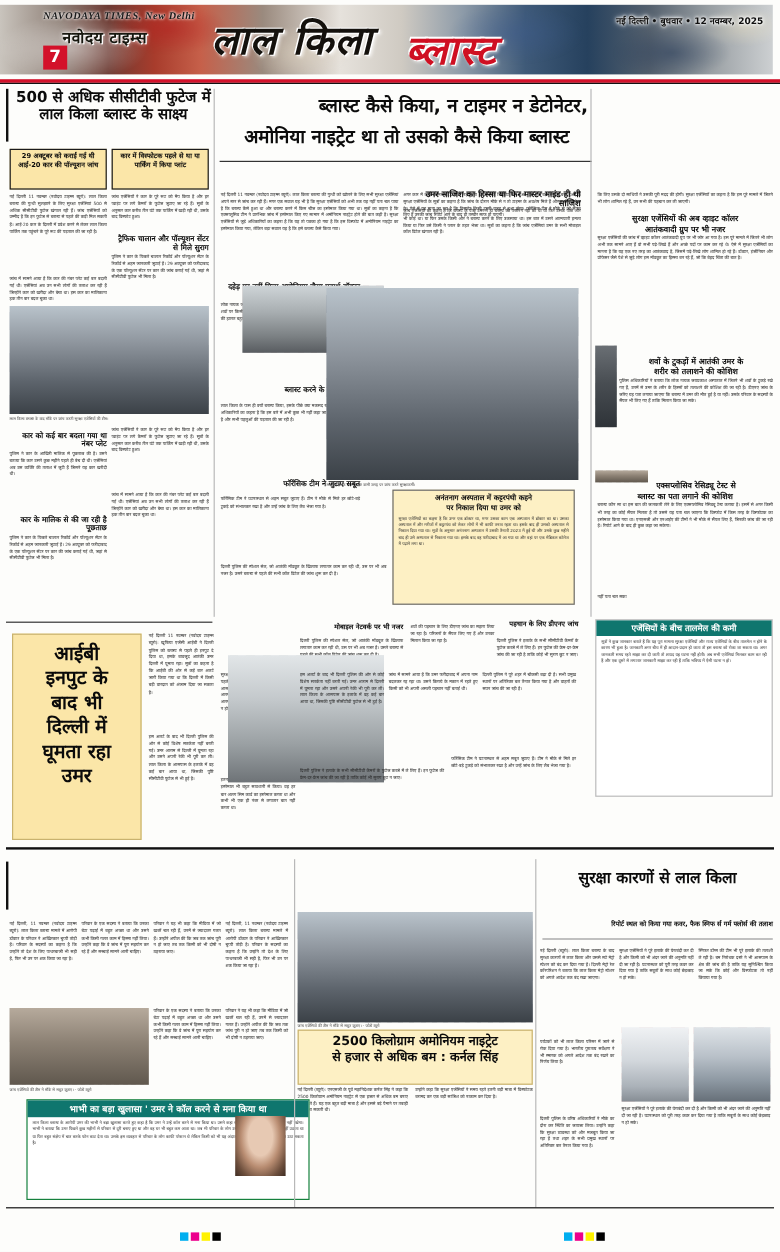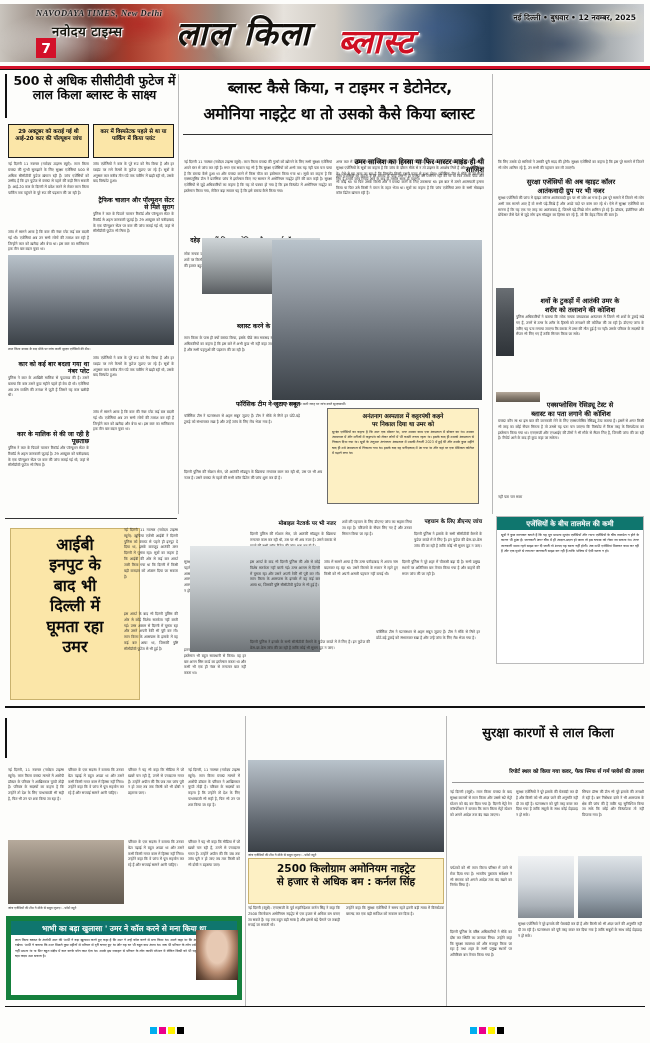--- a/index.html
+++ b/index.html
@@ -141,21 +141,21 @@
 
   <div class="subhd blk" style="left:8px;top:360px;width:81px;">कार को कई बार बदला गया था नंबर प्लेट</div>
   <div class="body-txt blk" style="left:8px;top:376px;width:81px;">पुलिस ने कार के आखिरी मालिक से पूछताछ की है। उसने बताया कि कार उसने कुछ महीने पहले ही बेच दी थी। एजेंसियां अब उस व्यक्ति की तलाश में जुटी हैं जिसने यह कार खरीदी थी।</div>
   <div class="body-txt blk" style="left:93px;top:356px;width:81px;">जांच एजेंसियों ने कार के पूरे रूट को मैप किया है और हर प्वाइंट पर लगे कैमरों के फुटेज जुटाए जा रहे हैं। सूत्रों के अनुसार कार करीब तीन घंटे तक पार्किंग में खड़ी रही थी, उसके बाद विस्फोट हुआ।</div>
   <div class="subhd blk" style="left:8px;top:430px;width:81px;">कार के मालिक से की जा रही है पूछताछ</div>
   <div class="body-txt blk" style="left:8px;top:446px;width:81px;">पुलिस ने कार के पिछले चालान रिकॉर्ड और पॉल्यूशन सेंटर के रिकॉर्ड से अहम जानकारी जुटाई है। 29 अक्टूबर को फरीदाबाद के एक पॉल्यूशन सेंटर पर कार की जांच कराई गई थी, जहां से सीसीटीवी फुटेज भी मिला है।</div>
   <div class="body-txt blk" style="left:93px;top:410px;width:81px;">जांच में सामने आया है कि कार की नंबर प्लेट कई बार बदली गई थी। एजेंसियां अब उन सभी लोगों की तलाश कर रही हैं जिन्होंने कार को खरीदा और बेचा था। इस कार का मालिकाना हक तीन बार बदल चुका था।</div>
 
   <div class="colrule" style="left:178px;top:74px;height:440px;"></div>
 
-  <div class="hd blk" style="left:190px;top:80px;width:300px;font-size:15.5px;text-align:center;">ब्लास्ट कैसे किया, न टाइमर न डेटोनेटर,</div>
+  <div class="hd blk" style="left:190px;top:80px;width:300px;font-size:15.5px;text-align:right;">ब्लास्ट कैसे किया, न टाइमर न डेटोनेटर,</div>
   <div class="hd blk" style="left:183px;top:106px;width:312px;font-size:15.5px;text-align:center;">अमोनिया नाइट्रेट था तो उसको कैसे किया ब्लास्ट</div>
   <div class="hrule" style="left:183px;top:134px;width:310px;"></div>
 
   <div class="body-txt blk" style="left:184px;top:160px;width:148px;">नई दिल्ली 11 नवम्बर (नवोदय टाइम्स ब्यूरो): लाल किला ब्लास्ट की गुत्थी को खोलने के लिए सभी सुरक्षा एजेंसियां अपने स्तर से जांच कर रही हैं। मगर एक सवाल यह भी है कि सुरक्षा एजेंसियों को अभी तक यह नहीं पता चल पाया है कि ब्लास्ट कैसे हुआ था और ब्लास्ट करने में किस चीज का इस्तेमाल किया गया था। सूत्रों का कहना है कि एक्सप्लूसिव टीम ने प्रारंभिक जांच में इस्तेमाल किए गए सामान में अमोनियम नाइट्रेट होने की बात कही है। सुरक्षा एजेंसियों से जुड़े अधिकारियों का कहना है कि यह तो पक्का हो गया है कि इस विस्फोट में अमोनियम नाइट्रेट का इस्तेमाल किया गया, लेकिन बड़ा सवाल यह है कि इसे ब्लास्ट कैसे किया गया।</div>
   <div class="body-txt blk" style="left:336px;top:160px;width:148px;">अगर कार में कोई टाइमर या डेटोनेटर नहीं लगा था तो फिर विस्फोट कैसे हुआ, यह एक बड़ा सवाल बना हुआ है। सुरक्षा एजेंसियों के सूत्रों का कहना है कि जांच के दौरान मौके से न तो टाइमर के अवशेष मिले हैं और न ही डेटोनेटर के। ऐसे में यह माना जा रहा है कि विस्फोट किसी दूसरी वजह से हुआ होगा। फोरेंसिक टीम ने मौके से जो सैंपल लिए हैं उनकी जांच रिपोर्ट आने के बाद ही तस्वीर साफ हो पाएगी।</div>
 
   <div class="subhd blk" style="left:336px;top:158px;width:148px;font-size:7px;">उमर साजिश का हिस्सा या फिर मास्टर माइंड ही थी साजिश</div>
   <div class="body-txt blk" style="left:336px;top:174px;width:148px;">जांच एजेंसियों का कहना है कि ब्लास्ट के पीछे उमर ने ही ब्लास्ट की प्लानिंग नहीं की थी या फिर उसके पीछे और भी कोई था। या फिर उसके किसी और ने ब्लास्ट करने के लिए उकसाया था। इस बात में उसने आत्मघाती हमला किया या फिर उसे किसी ने प्लान के तहत भेजा था। सूत्रों का कहना है कि जांच एजेंसियां उमर के सभी मोबाइल कॉल डिटेल खंगाल रही हैं।</div>
 
   <div class="subhd blk" style="left:184px;top:236px;width:116px;">दहेड़ पर नहीं मिला अमोनियम जैसा पदार्थ-डॉक्टर</div>
@@ -203,21 +203,21 @@
   <div class="photo ph-debris" style="left:496px;top:392px;width:44px;height:10px;"></div>
 
   <div class="body-txt blk" style="left:498px;top:495px;width:70px;">नहीं पता चल सका</div>
 
   <div class="blk" style="left:496px;top:516px;width:148px;height:148px;background:#fff;border:1px solid #bbb;">
     <div class="redbar">एजेंसियों के बीच तालमेल की कमी</div>
     <div class="body-txt s2" style="padding:3px 4px;">सूत्रों ने कुछ जानकार बताते हैं कि यह पूरा मामला सुरक्षा एजेंसियों और राज्य एजेंसियों के बीच तालमेल न होने के कारण भी हुआ है। जानकारी अगर बीच में ही आदान-प्रदान हो जाता तो इस ब्लास्ट को रोका जा सकता था। अगर जानकारी समय रहते साझा कर दी जाती तो शायद यह घटना नहीं होती। अब सभी एजेंसियां मिलकर काम कर रही हैं और एक दूसरे से लगातार जानकारी साझा कर रही हैं ताकि भविष्य में ऐसी घटना न हो।</div>
   </div>
 
   <div class="hrule" style="left:5px;top:518px;width:172px;"></div>
-  <div class="blk yellow" style="left:10px;top:528px;width:130px;height:172px;border:1px solid #c9b26e;">
+  <div class="blk yellow" style="left:10px;top:528px;width:108px;height:172px;border:1px solid #c9b26e;">
     <div class="khead" style="font-size:16px;line-height:1.28;padding:6px 2px;">
       <div>आईबी</div>
       <div>इनपुट के</div>
       <div>बाद भी</div>
       <div>दिल्ली में</div>
       <div>घूमता रहा</div>
       <div>उमर</div>
     </div>
   </div>
   <div class="body-txt blk" style="left:124px;top:528px;width:54px;">नई दिल्ली 11 नवम्बर (नवोदय टाइम्स ब्यूरो): खुफिया एजेंसी आईबी ने दिल्ली पुलिस को ब्लास्ट से पहले ही इनपुट दे दिया था, इसके बावजूद आतंकी उमर दिल्ली में घूमता रहा। सूत्रों का कहना है कि आईबी की ओर से कई बार अलर्ट जारी किया गया था कि दिल्ली में किसी बड़ी वारदात को अंजाम दिया जा सकता है।</div>
@@ -250,21 +250,21 @@
   <div class="cap" style="left:248px;top:853px;width:196px;">जांच एजेंसियों की टीम ने मौके से सबूत जुटाए। - फोटो ब्यूरो</div>
 
   <div class="blk yellowlt" style="left:248px;top:858px;width:196px;height:46px;border:1px solid #c9b26e;">
     <div class="khead" style="font-size:10.5px;padding:3px 3px 0;line-height:1.25;">2500 किलोग्राम अमोनियम नाइट्रेट</div>
     <div class="khead" style="font-size:10.5px;padding:0 3px;line-height:1.25;">से हजार से अधिक बम : कर्नल सिंह</div>
   </div>
   <div class="body-txt blk" style="left:248px;top:906px;width:92px;">नई दिल्ली (ब्यूरो): एनएसजी के पूर्व महानिदेशक कर्नल सिंह ने कहा कि 2500 किलोग्राम अमोनियम नाइट्रेट से एक हजार से अधिक बम बनाए जा सकते हैं। यह एक बहुत बड़ी मात्रा है और इससे बड़े पैमाने पर तबाही मचाई जा सकती थी।</div>
   <div class="body-txt blk" style="left:346px;top:906px;width:98px;">उन्होंने कहा कि सुरक्षा एजेंसियों ने समय रहते इतनी बड़ी मात्रा में विस्फोटक बरामद कर एक बड़ी साजिश को नाकाम कर दिया है।</div>
   <div class="body-txt blk" style="left:248px;top:760px;width:0px;height:0;"></div>
 
-  <div class="blk" style="left:6px;top:916px;width:236px;height:84px;border:5px solid #15803d;background:#fff;">
+  <div class="blk" style="left:22px;top:916px;width:236px;height:84px;border:1px solid #15803d;background:#fff;">
     <div class="redbar" style="font-size:7.5px;">भाभी का बड़ा खुलासा ' उमर ने कॉल करने से मना किया था</div>
     <div class="body-txt s2" style="padding:3px 4px;">लाल किला ब्लास्ट के आरोपी उमर की भाभी ने बड़ा खुलासा करते हुए कहा है कि उमर ने उन्हें कॉल करने से मना किया था। उसने कहा था कि अब वह किसी से भी संपर्क नहीं रखेगा। भाभी ने बताया कि उमर पिछले कुछ महीनों से परिवार से दूरी बनाए हुए था और वह घर भी बहुत कम आता था। जब भी परिवार के लोग उसे फोन करते तो वह या तो फोन नहीं उठाता था या फिर बहुत संक्षेप में बात करके फोन काट देता था। उसके इस व्यवहार से परिवार के लोग काफी परेशान थे लेकिन किसी को भी यह अंदाजा नहीं था कि वह इतना बड़ा कदम उठा सकता है।</div>
   </div>
   <div class="photo ph-portrait" style="left:196px;top:930px;width:42px;height:50px;"></div>
 
   <div class="colrule" style="left:245px;top:716px;height:290px;"></div>
   <div class="colrule" style="left:446px;top:716px;height:290px;"></div>
 
   <div class="hd blk" style="left:452px;top:726px;width:192px;font-size:13px;text-align:center;">
     <div>सुरक्षा कारणों से लाल किला</div>

